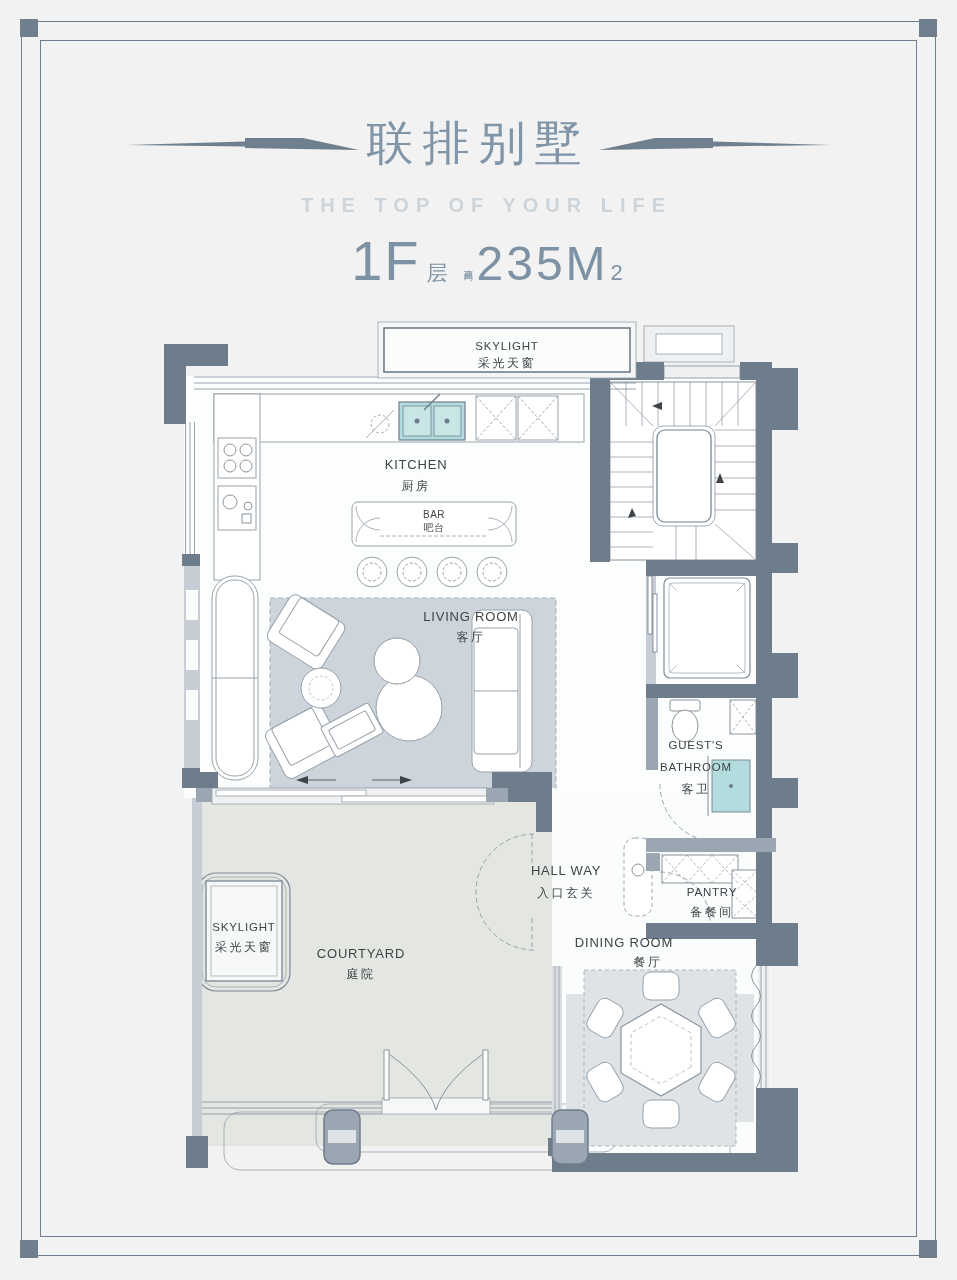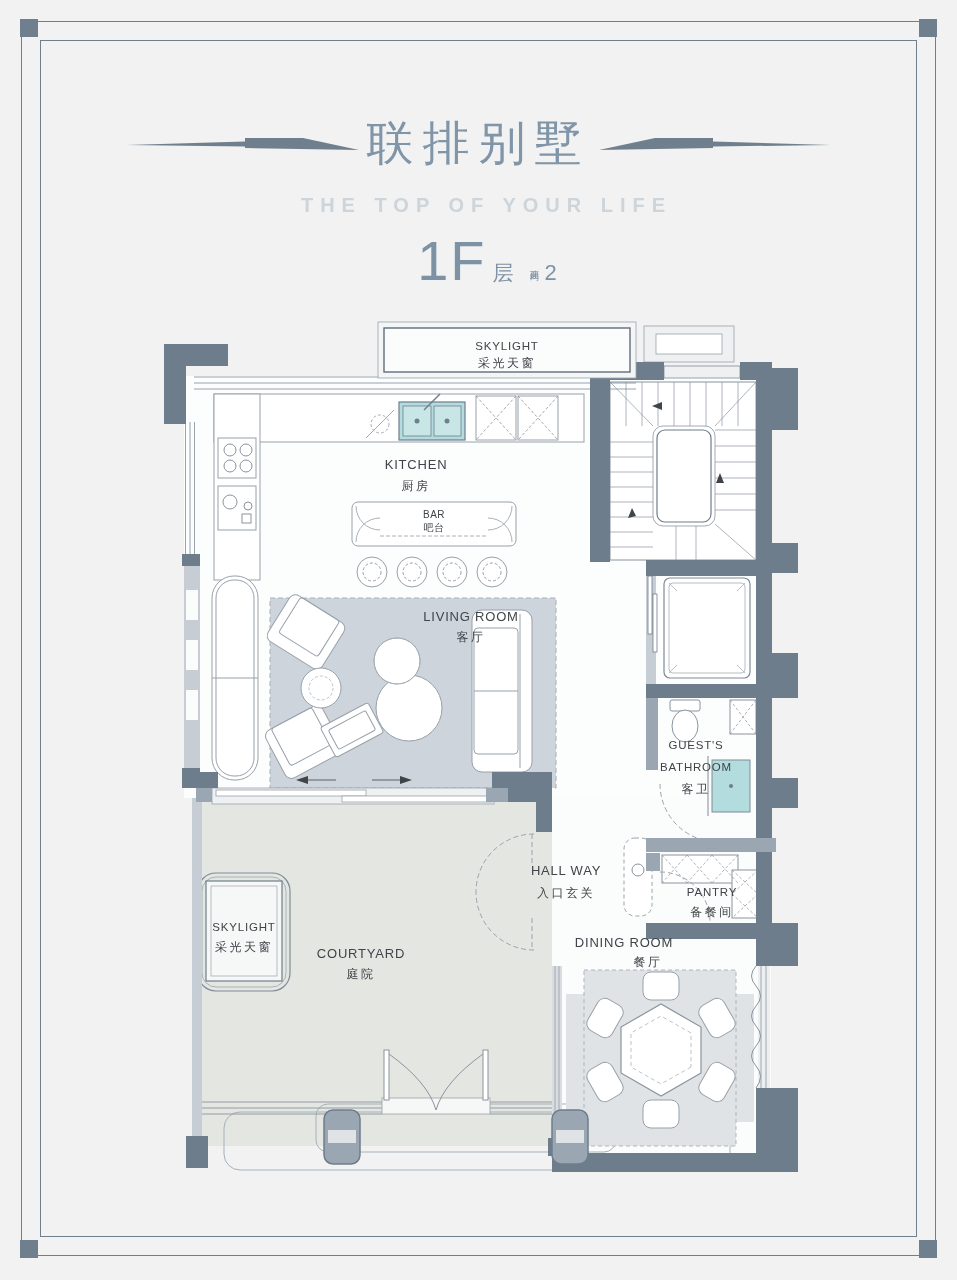--- a/index.html
+++ b/index.html
@@ -64,20 +64,21 @@
   <svg class="flourish" viewBox="0 0 232 22">
     <polygon points="232,12 114,8.5 114,13.5" fill="#6f7f8e"></polygon>
     <polygon points="114,5 56,5 0,17 114,15" fill="#6f7f8e"></polygon>
   </svg>
 </div>
 <div class="subtitle">THE TOP OF YOUR LIFE</div>
 <div class="area-row">
   <span class="floor-num">1F</span>
   <span class="floor-cn">层</span>
   <span class="area-note">建面约</span>
+  <span class="area-num">235M</span>
   <span class="area-num area-sup">2</span>
 </div>
 
 <svg class="plan" width="648" height="868" viewBox="0 0 648 868">
 
   <g>
     <rect x="28" y="66" width="587" height="422" fill="#fcfdfd"></rect>
     <rect x="396" y="488" width="219" height="355" fill="#fbfcfc"></rect>
     <rect x="36" y="488" width="360" height="348" fill="#e4e6e2"></rect>
   </g>

